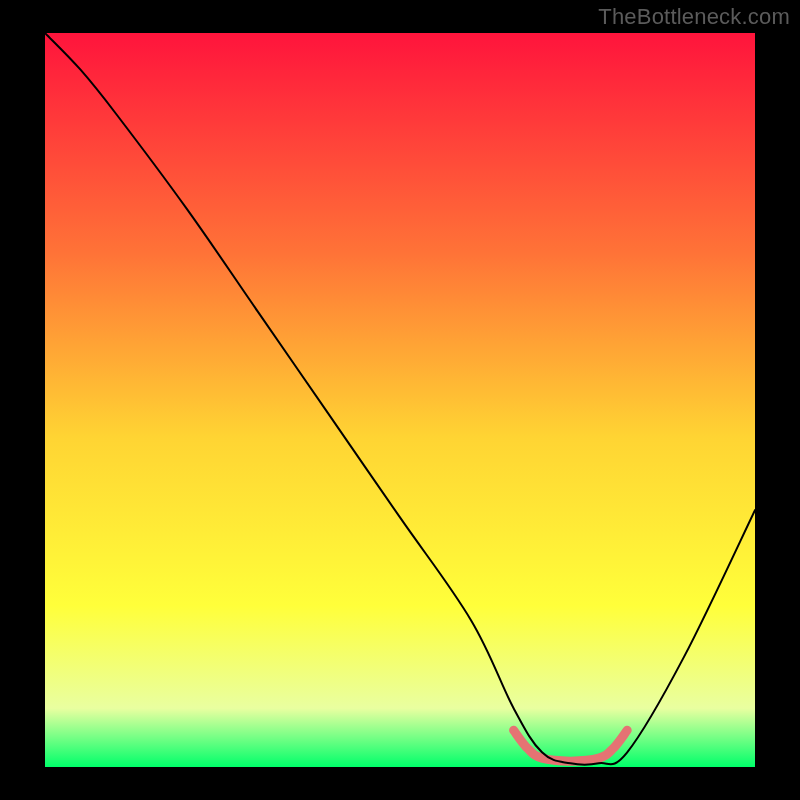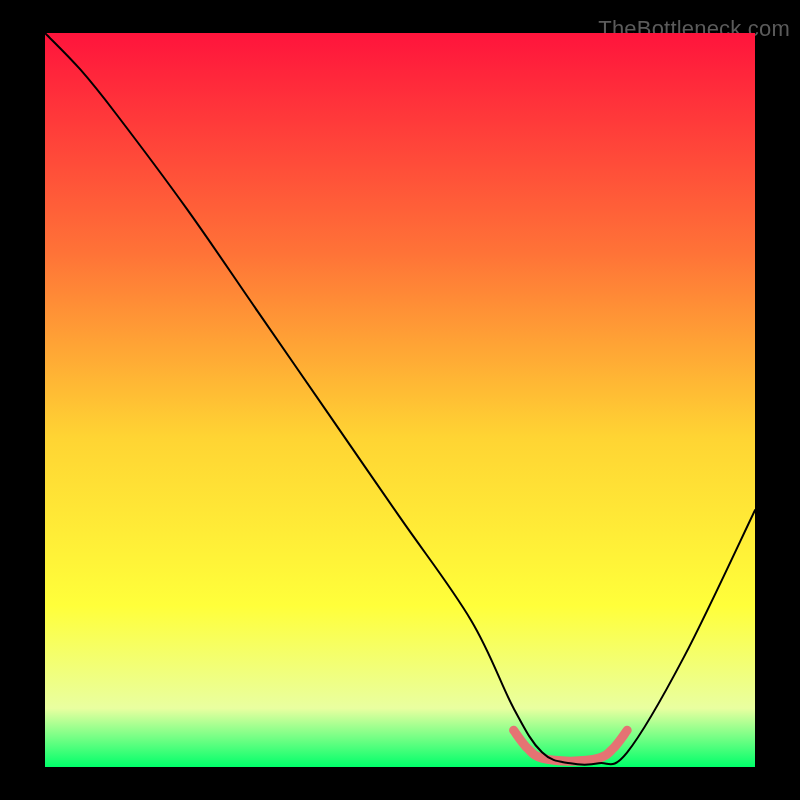--- a/index.html
+++ b/index.html
@@ -18,21 +18,20 @@
     background: #000;
   }
   .attribution {
     position: absolute;
     top: 4px;
     right: 10px;
     color: #5b5b5b;
     font-size: 22px;
     font-weight: 500;
     letter-spacing: 0.2px;
-    margin-top: 12px;
   }
   .plot-wrap {
     position: absolute;
     left: 45px;
     top: 33px;
     width: 710px;
     height: 734px;
     background: #000;
   }
   svg.plot {

